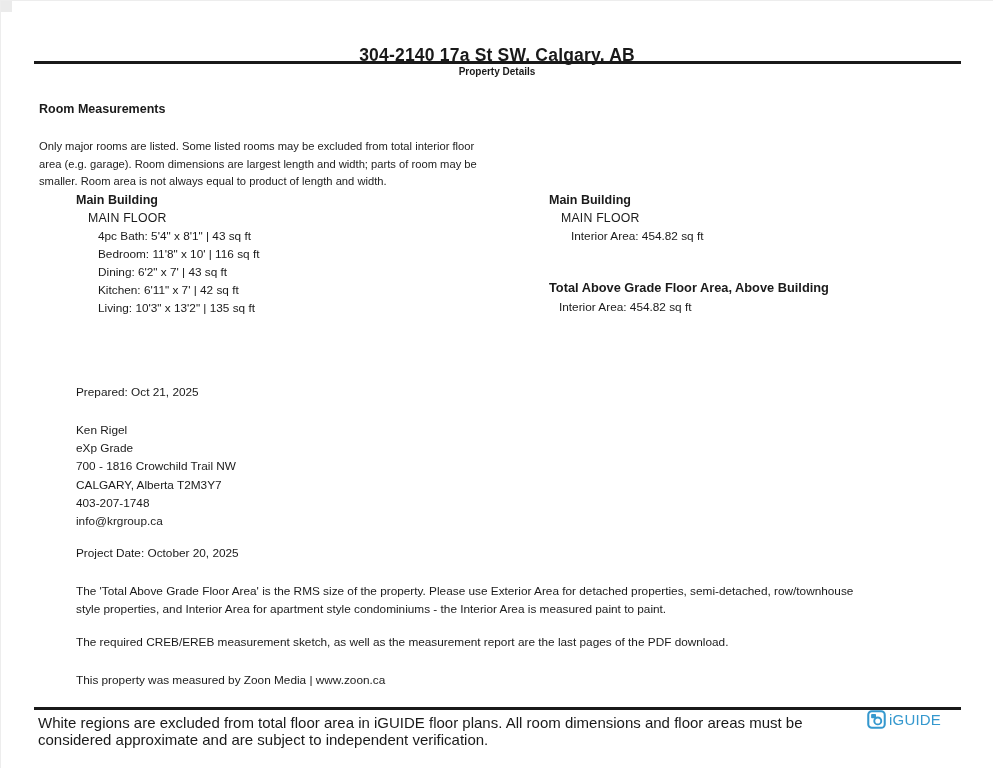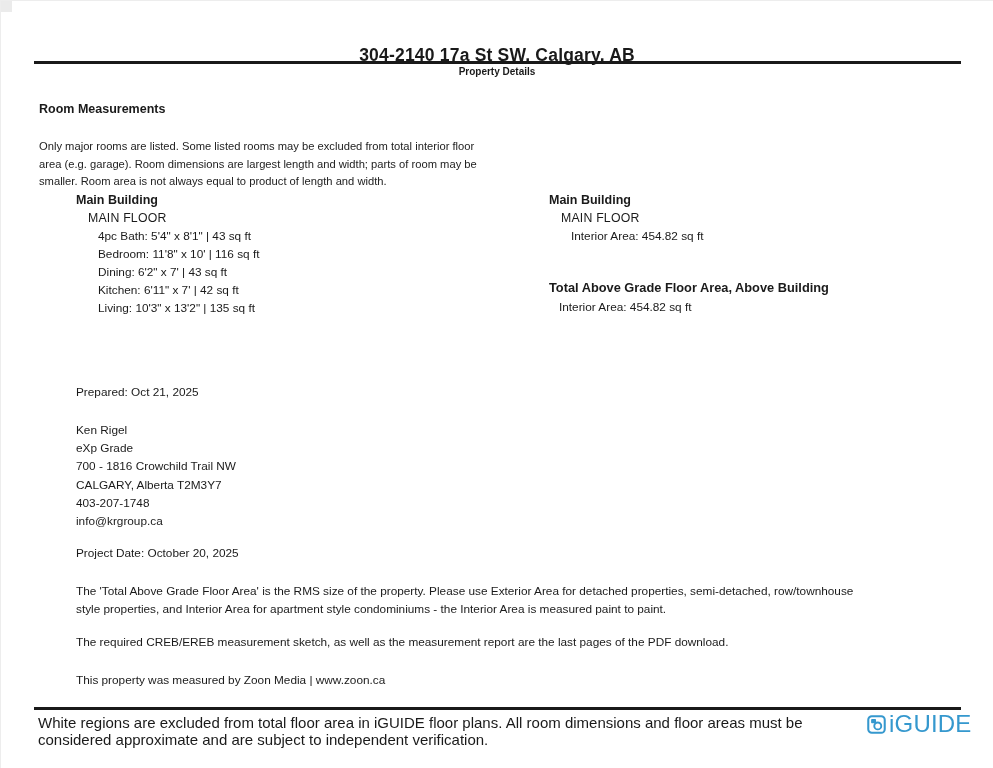--- a/index.html
+++ b/index.html
@@ -62,21 +62,21 @@
 
   .footer-disclaimer {
     position:absolute; left:37px; top:713px; width:810px;
     font-size:15px; color:#1a1a1a;
   }
   .iguide-logo {
     position:absolute; left:866px; top:709px;
     display:flex; align-items:center; gap:3px;
   }
   .iguide-logo .logo-text {
-    font-size:24px; font-weight:400; letter-spacing:0.2px;
+    font-size:15px; font-weight:400; letter-spacing:0.2px;
   }
 </style>
 </head>
 <body>
 
 <div class="corner-artifact"></div>
 
 <h1 class="doc-title">304-2140 17a St SW, Calgary, AB</h1>
 <div class="rule rule-top"></div>
 <h2 class="doc-subtitle">Property Details</h2>

